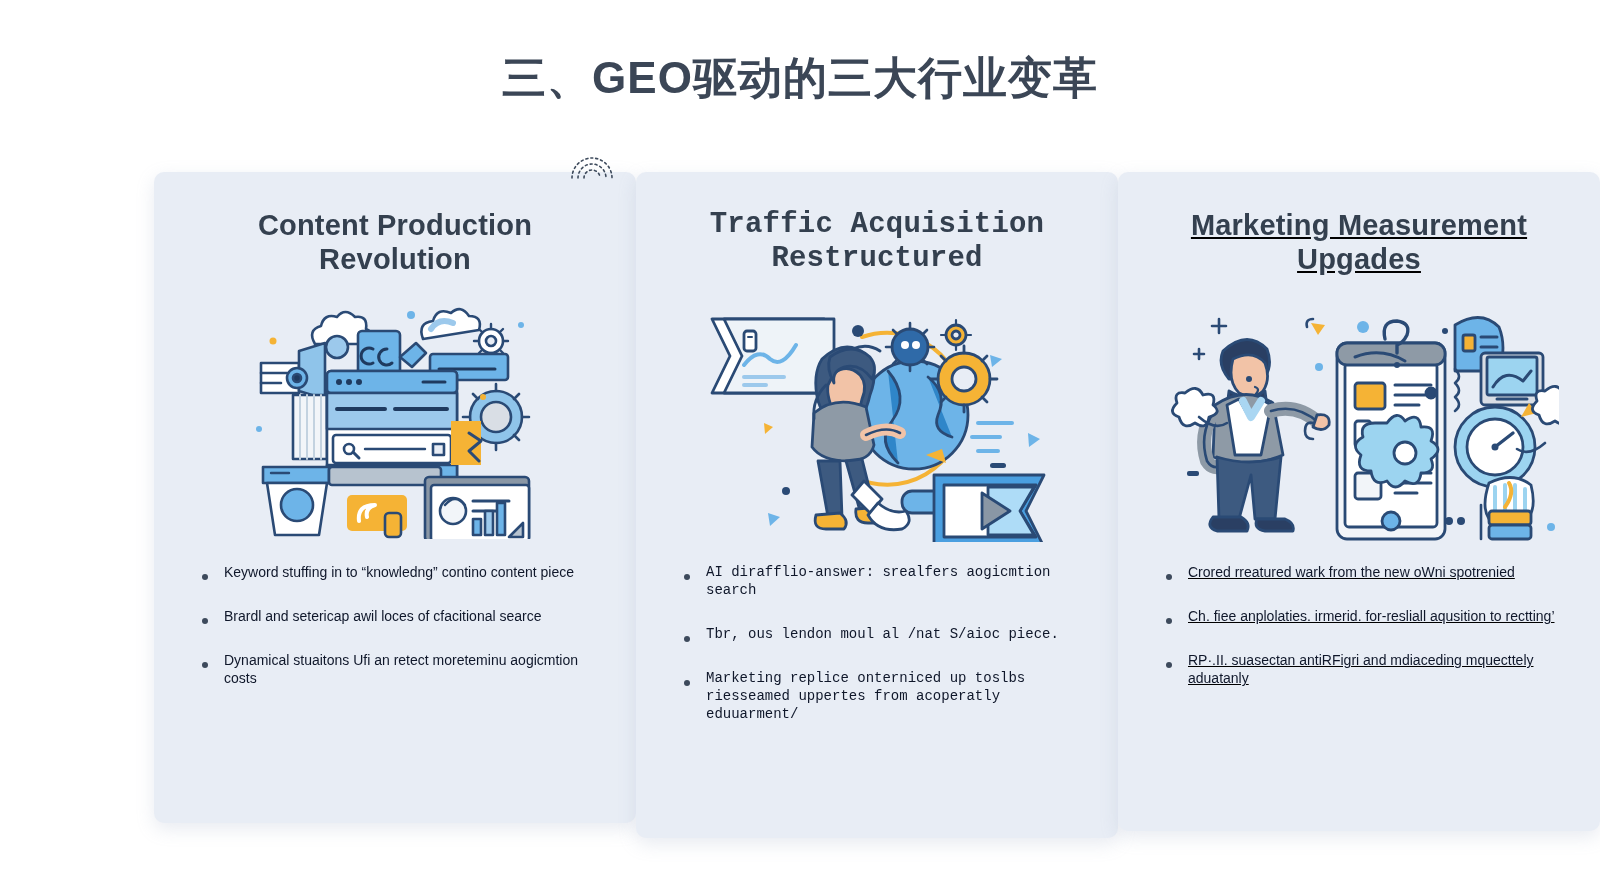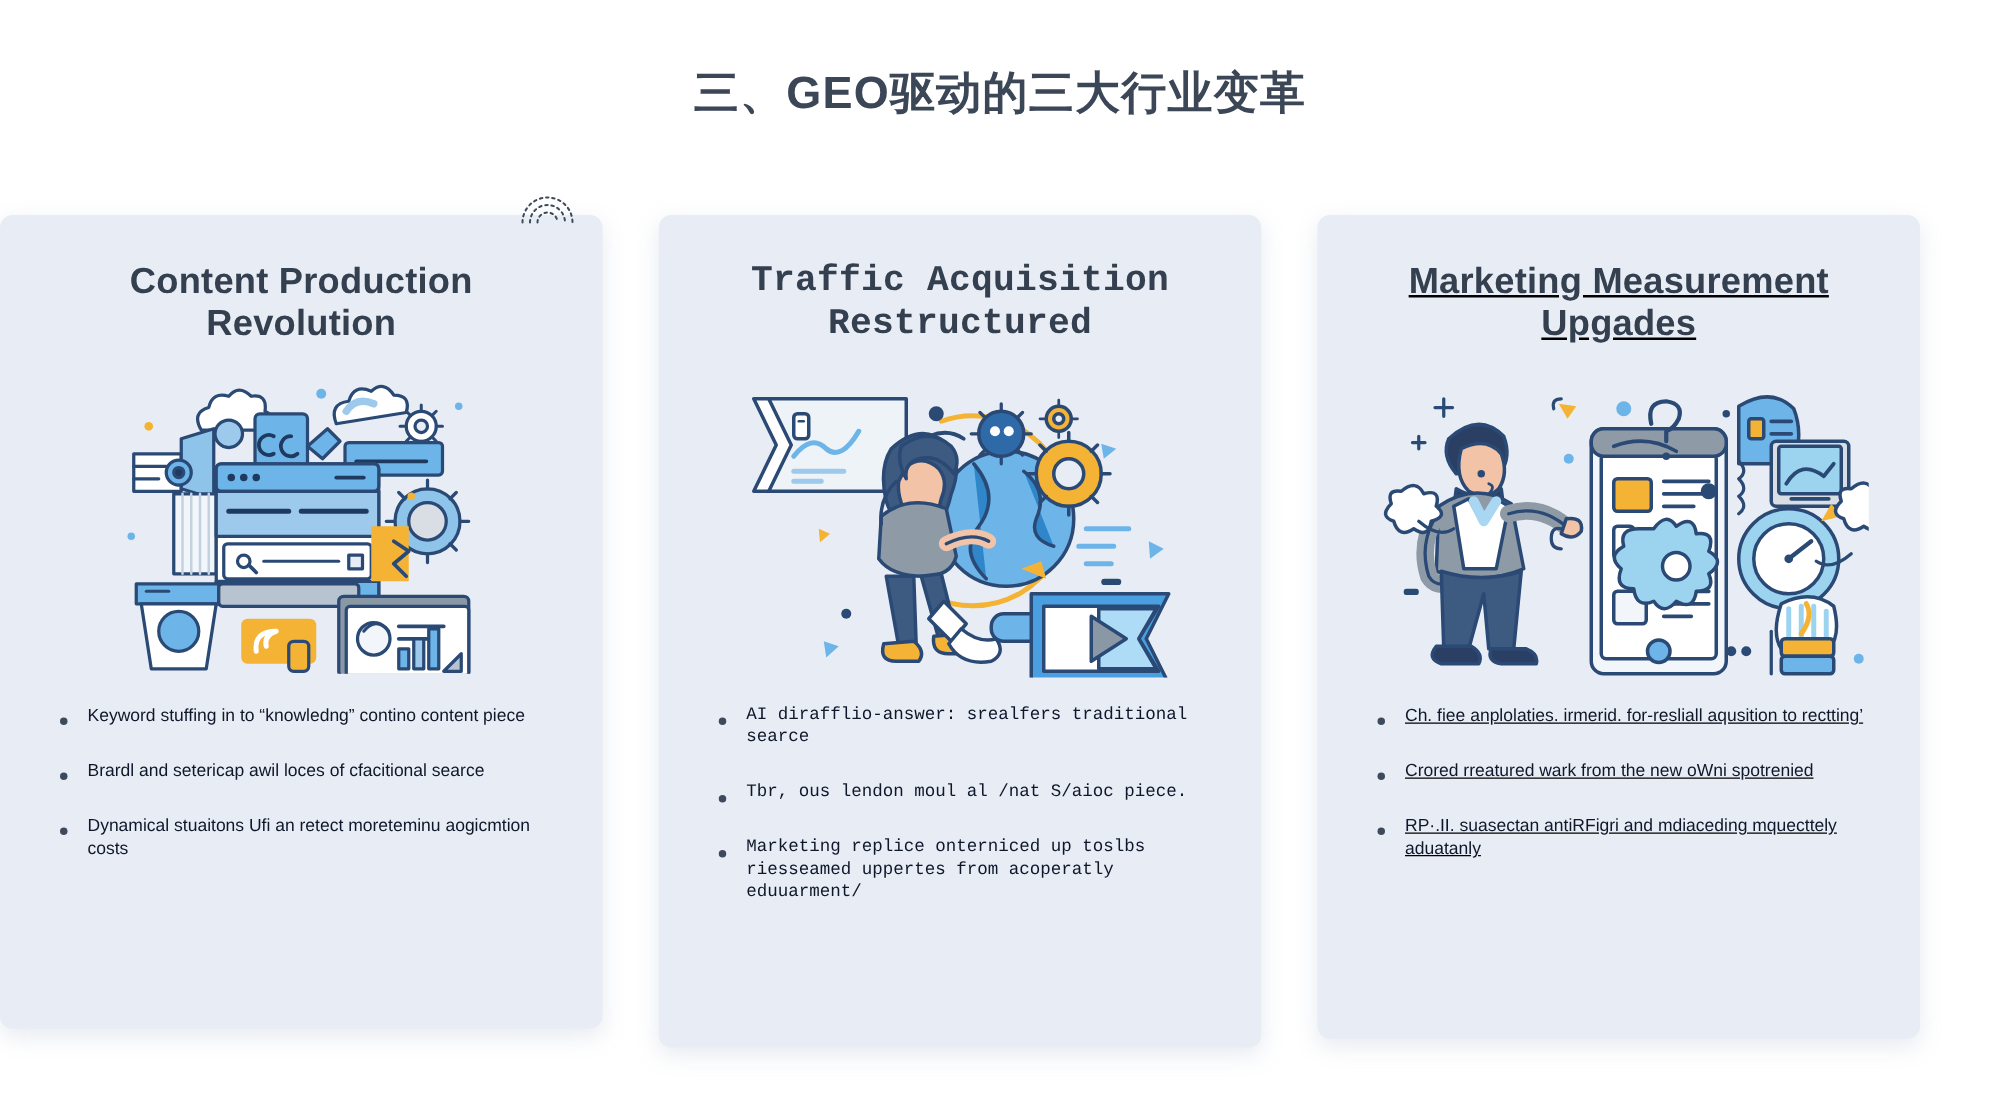--- a/index.html
+++ b/index.html
@@ -10,38 +10,37 @@
     width: 1600px;
     height: 896px;
     background: #ffffff;
     font-family: "Liberation Sans", sans-serif;
     overflow: hidden;
     position: relative;
   }
 
   .page-title {
     text-align: center;
-    font-size: 36px;
+    font-size: 44px;
     font-weight: 600;
     color: #3b4656;
     letter-spacing: 1px;
     margin: 0;
     padding-top: 52px;
     line-height: 1.2;
   }
 
   .cards-row {
     position: absolute;
     top: 172px;
     left: 0;
     width: 1600px;
     display: flex;
-    justify-content: flex-start;
+    justify-content: flex-end;
     align-items: flex-start;
-    gap: 45px;
   }
 
   .card {
     width: 482px;
     border-radius: 10px;
     background: #e8edf5;
     box-shadow: 0 6px 18px rgba(150, 165, 190, 0.22);
     padding: 28px 0 24px 0;
     box-sizing: border-box;
     position: relative;
@@ -304,21 +303,21 @@
           <path d="M66 216 l12 4 l-10 9 z"></path>
         </g>
         <g fill="#f5b335" stroke="none">
           <path d="M62 126 l9 4 l-8 7 z"></path>
           <path d="M224 158 l16 -6 l4 14 z"></path>
         </g>
       </svg>
     </div>
 
     <ul class="bullets">
-      <li>AI dirafflio-answer: srealfers traditional searce</li>
+      <li>AI dirafflio-answer: srealfers aogicmtion search</li>
       <li>Tbr, ous lendon moul al /nat S/aioc piece.</li>
       <li>Marketing replice onterniced up toslbs riesseamed uppertes from acoperatly eduuarment/</li>
     </ul>
   </div>
 
   <div class="card card-3">
     <h2 class="card-title">Marketing Measurement Upgades</h2>
 
     <div class="illustration">
       <svg width="400" height="248" viewBox="0 0 400 248">
@@ -403,19 +402,19 @@
           <path d="M152 28 l14 2 l-7 10 z"></path>
         </g>
         <g fill="none" stroke="#2a4a75" stroke-width="2.6" stroke-linecap="round">
           <path d="M60 24 l0 14M53 31 l14 0"></path>
           <path d="M40 54 l0 10M35 59 l10 0"></path>
         </g>
       </svg>
     </div>
 
     <ul class="bullets">
+      <li>Crored rreatured wark from the new oWni spotrenied</li>
       <li>Ch. fiee anplolaties. irmerid. for-resliall aqusition to rectting’</li>
-      <li>Crored rreatured wark from the new oWni spotrenied</li>
       <li>RP·.II. suasectan antiRFigri and mdiaceding mquecttely aduatanly</li>
     </ul>
   </div>
 
 </div>
 
 </body></html>

